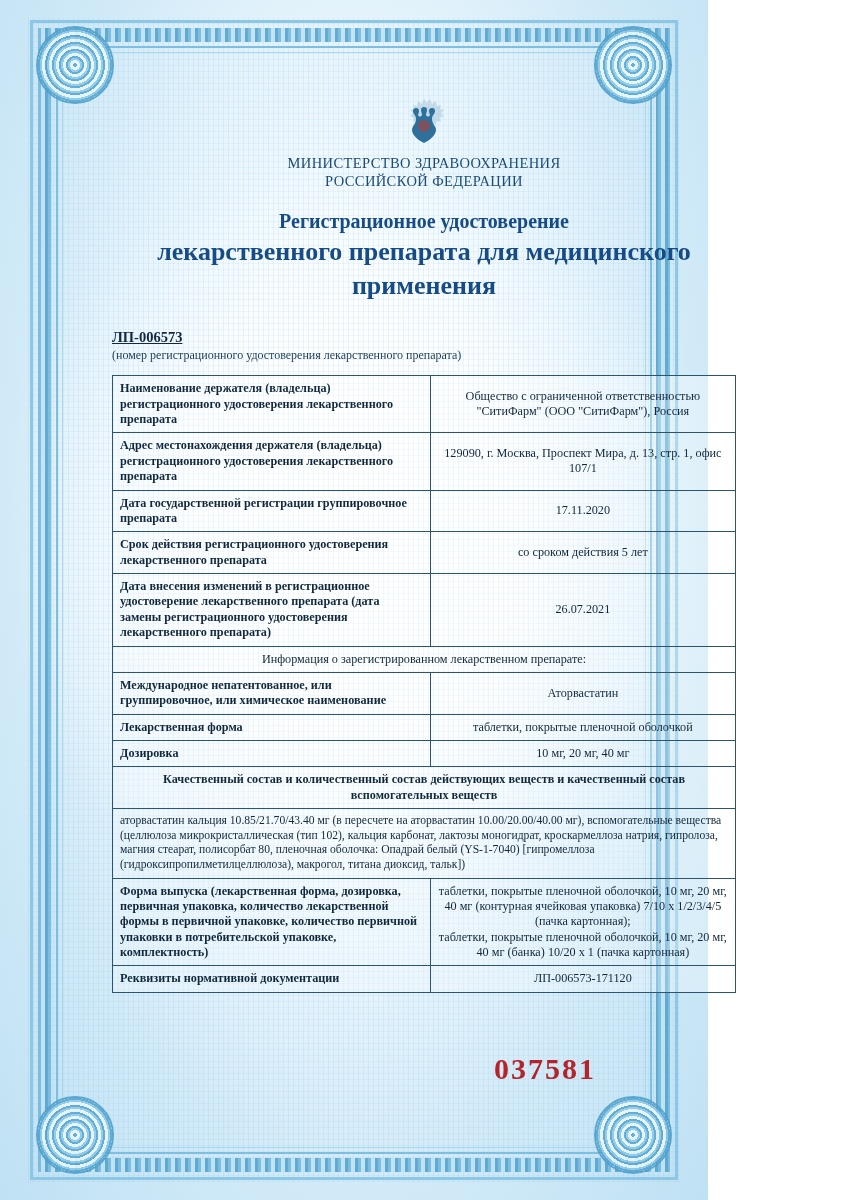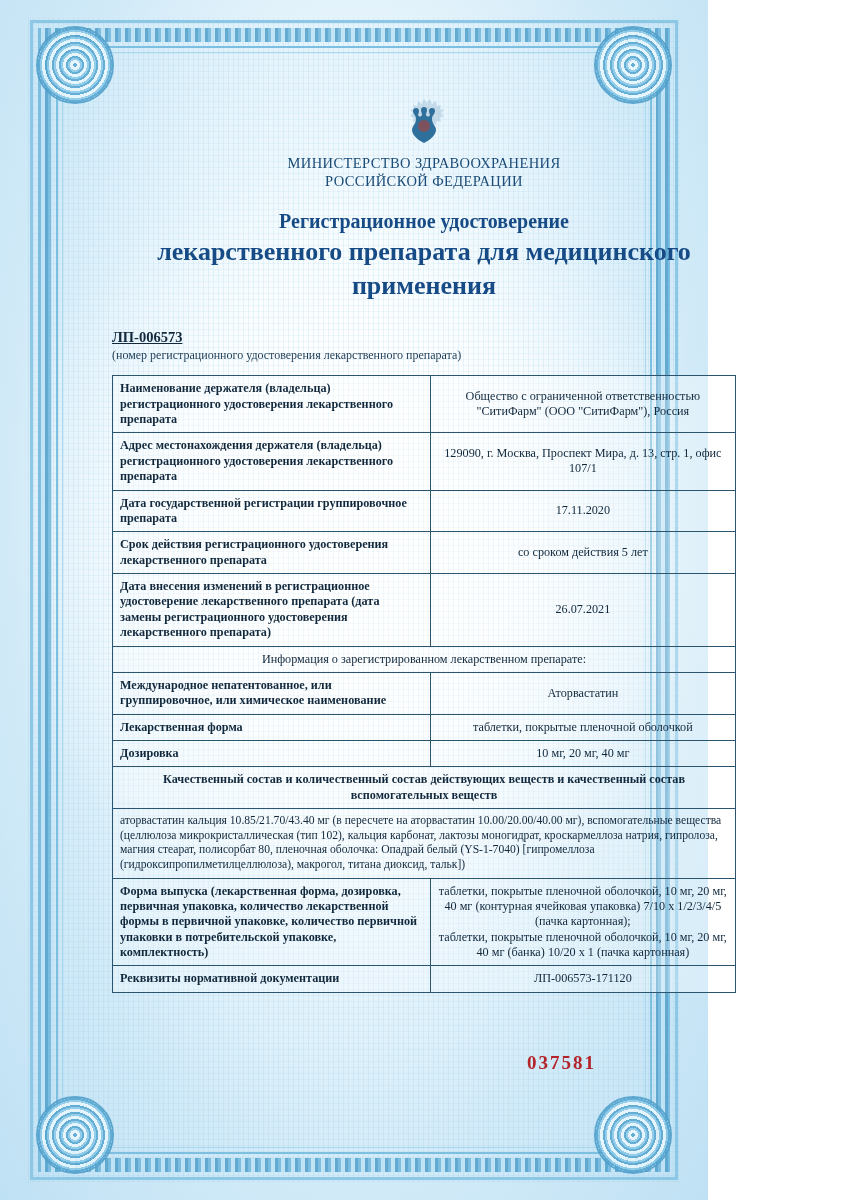--- a/index.html
+++ b/index.html
@@ -173,21 +173,21 @@
     text-align: center;
     font-weight: normal;
   }
 
   .serial {
     position: absolute;
     right: 112px;
     top: 1052px;
     font-family: "Liberation Serif", serif;
     font-weight: bold;
-    font-size: 19px;
+    font-size: 30px;
     letter-spacing: 2px;
     color: #b3252b;
   }
 </style>
 </head>
 <body>
 
 <div class="sheet">
   <div class="frame-outer"></div>
   <div class="frame-band"></div>

